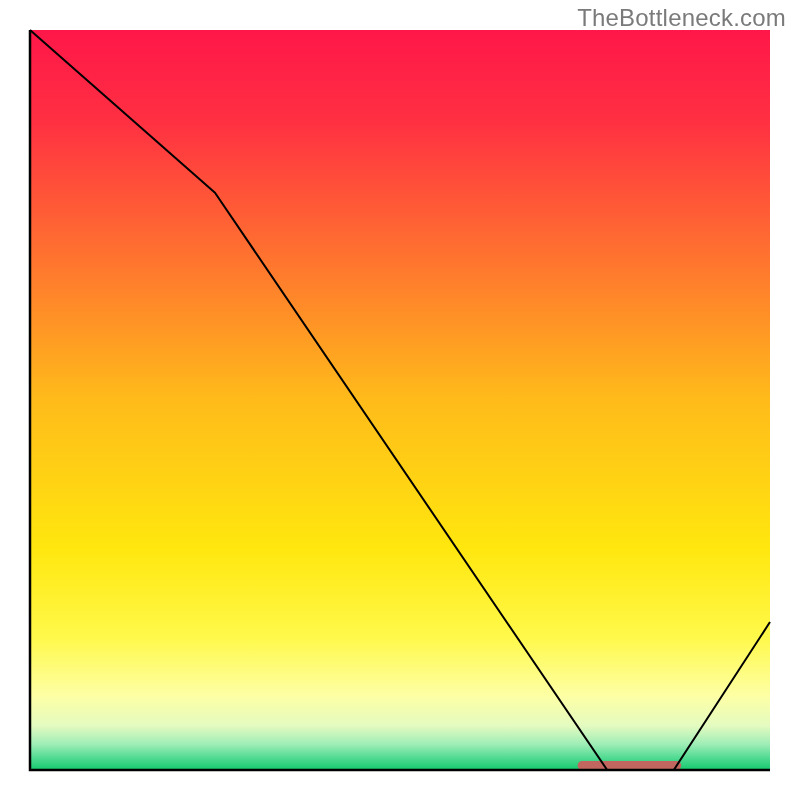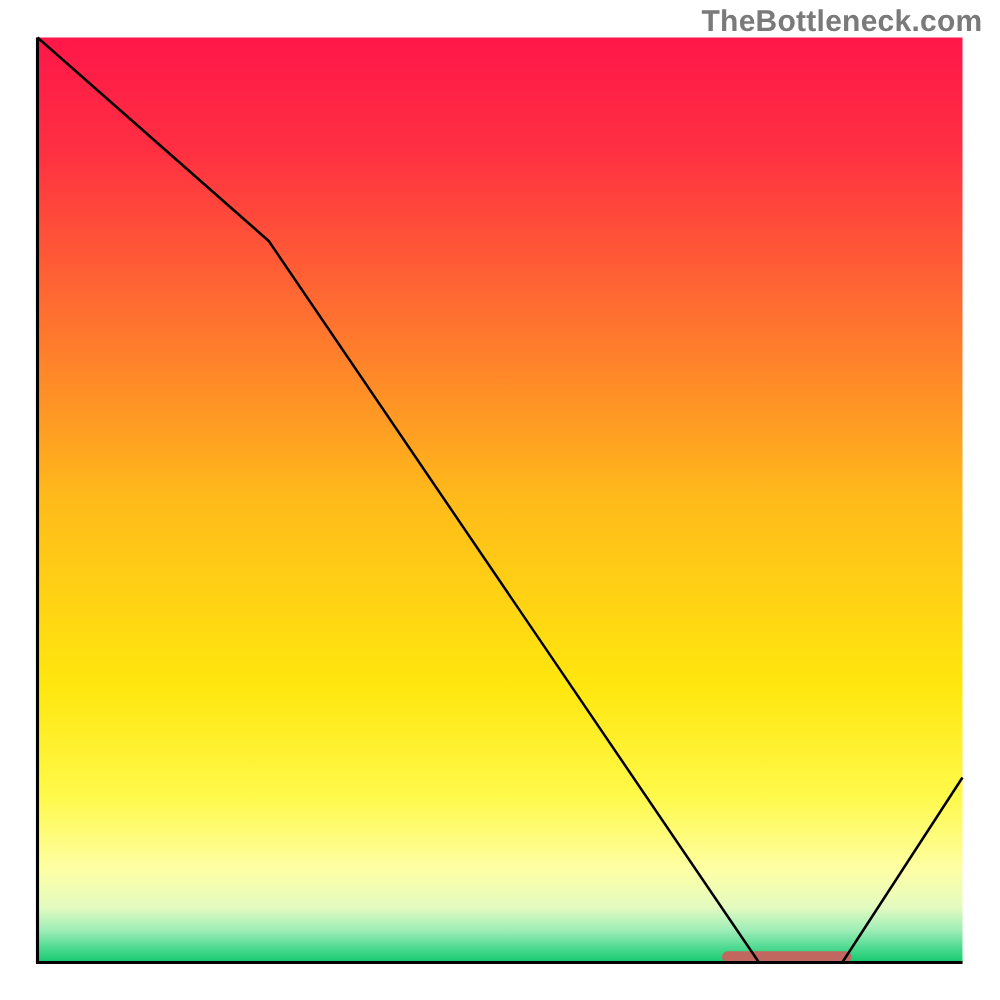--- a/index.html
+++ b/index.html
@@ -14,21 +14,21 @@
   .stage {
     position: relative;
     width: 800px;
     height: 800px;
   }
   .watermark {
     position: absolute;
     top: 4px;
     right: 14px;
     font-size: 24px;
-    font-weight: 700;
+    font-weight: 400;
     color: #7a7a7a;
     letter-spacing: 0.2px;
     user-select: none;
   }
   svg {
     display: block;
   }
 </style>
 </head>
 <body>

